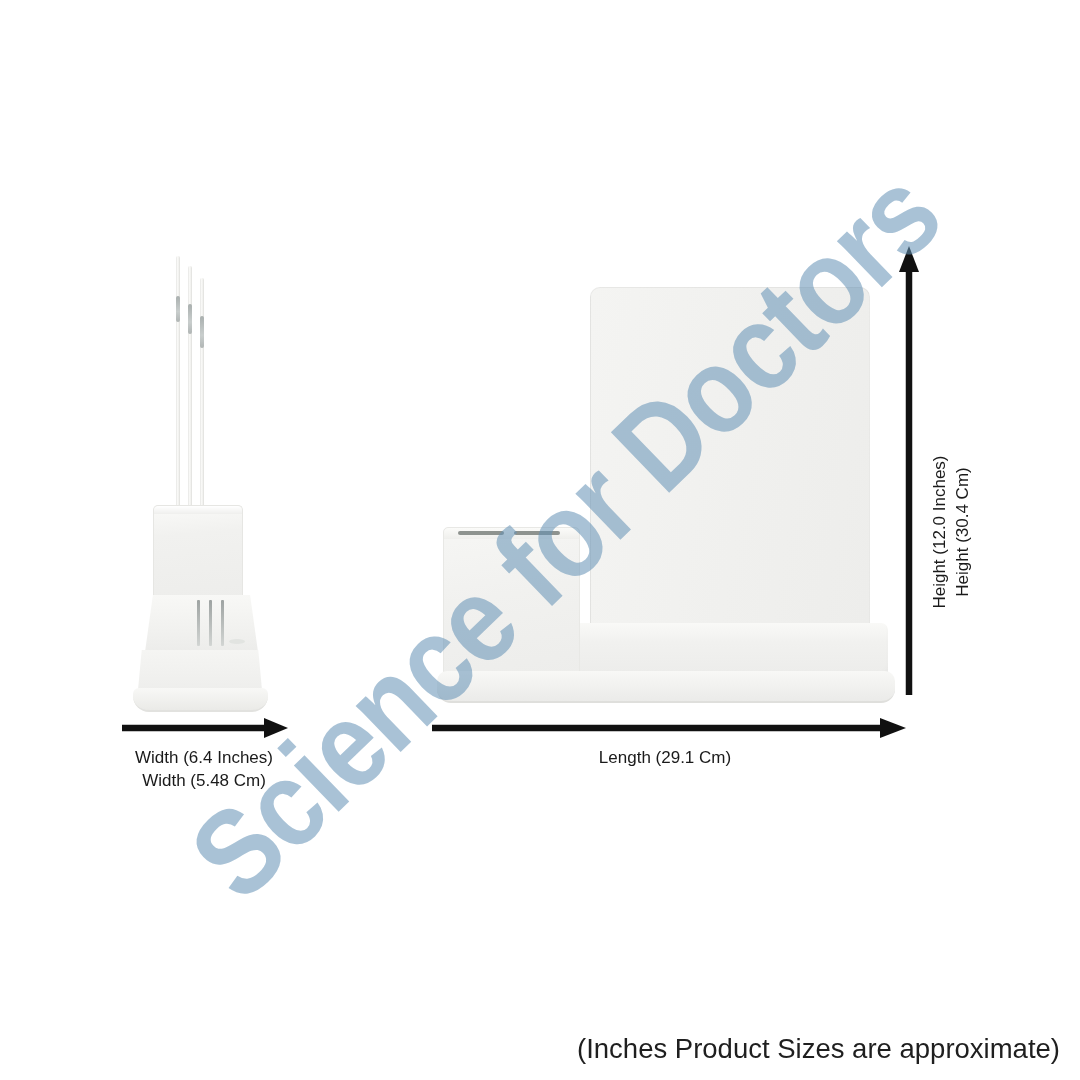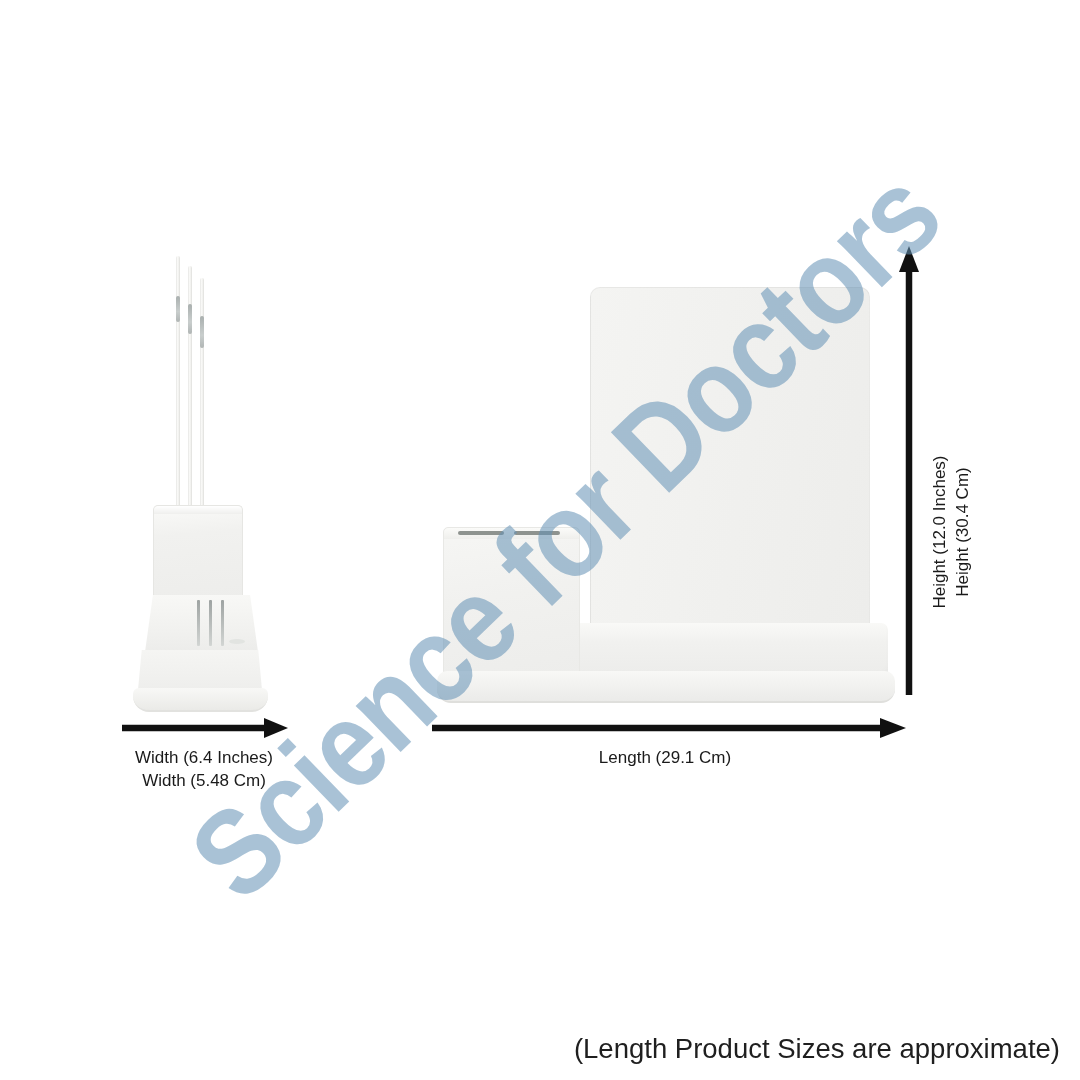--- a/index.html
+++ b/index.html
@@ -154,13 +154,13 @@
   <div>Width (5.48 Cm)</div>
 </div>
 <div class="dim-label length-label">
   <div>Length (29.1 Cm)</div>
 </div>
 <div class="dim-label height-label">
   <div>Height (12.0 Inches)</div>
   <div>Height (30.4 Cm)</div>
 </div>
 
-<div class="note">(Length Product Sizes are approximate)</div>
+<div class="note">(Inches Product Sizes are approximate)</div>
 
 </body></html>

